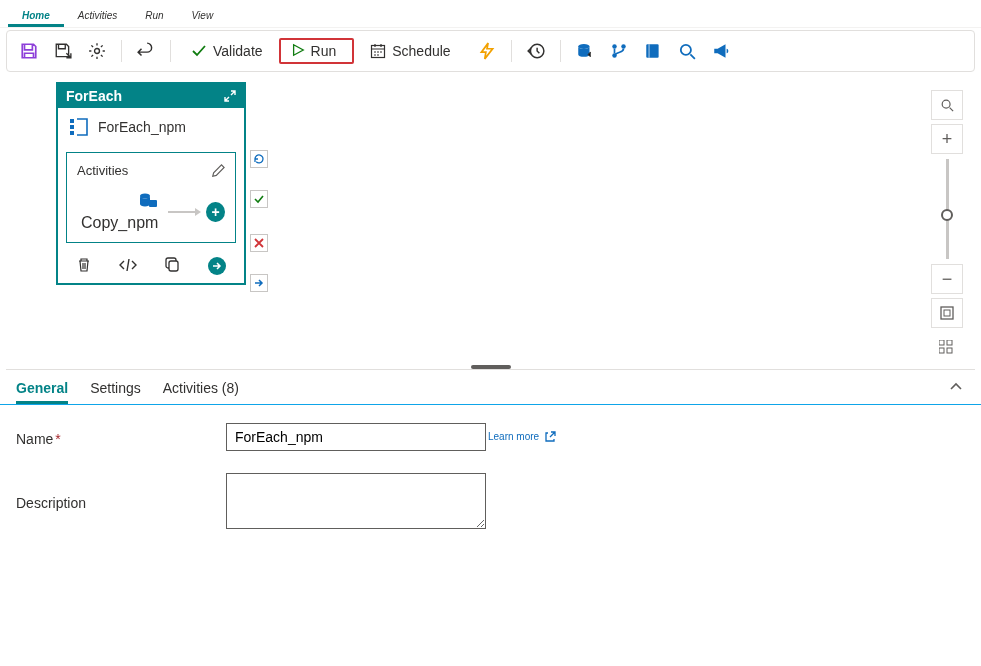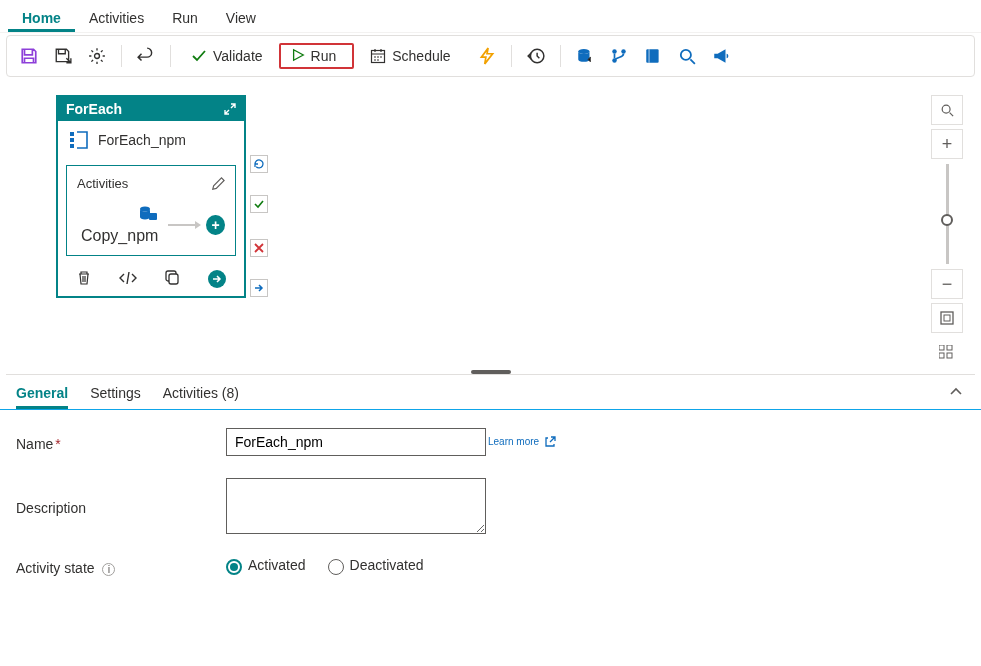--- a/index.html
+++ b/index.html
@@ -14,22 +14,23 @@
     overflow: hidden;
     position: relative;
   }
   .menubar {
     display: flex;
     padding: 4px 8px 0 8px;
     border-bottom: 1px solid #f3f2f1;
   }
   .menubar div {
     padding: 6px 14px 6px 14px;
-    font-size: 14px;
+    font-size: 10px;
     cursor: pointer;
+    font-style: italic;
   }
   .menubar div.active {
     font-weight: 600;
     color: #038387;
     border-bottom: 3px solid #038387;
     padding-bottom: 3px;
   }
   .toolbar {
     display: flex;
     align-items: center;
@@ -58,21 +59,21 @@
   }
   .canvas-area {
     position: relative;
     background: #fff;
     border-bottom: 1px solid #e1dfdd;
     height: 292px;
     margin: 6px 6px 0 6px;
   }
   .activity-card {
     position: absolute;
-    left: 50px; top: 12px;
+    left: 50px; top: 4px;
     width: 190px;
     border: 2px solid #038387;
     background: #fff;
   }
   .card-header {
     background: #038387;
     color: #fff;
     font-weight: 600;
     padding: 4px 8px;
     display: flex; justify-content: space-between; align-items: center;
@@ -391,27 +392,13 @@
       <span>Learn more</span>
       <svg width="12" height="12" viewBox="0 0 12 12" style="vertical-align:middle;margin-left:2px;">
           <path fill="none" stroke="#0f6cbd" stroke-width="1.3" d="M4 2H2v8h8V8M7 1h4v4M11 1L6 6"></path>
         </svg>
     </span>
   </div>
   <div class="form-row">
     <div class="form-label">Description</div>
     <textarea class="text-input" style=""></textarea>
   </div>
-  <div class="form-row">
-    <div class="form-label">
-      <span>Activity state</span>
-      <span class="info-icon">i</span>
-    </div>
-    <div class="radio-group">
-      <label>
-        <span class="radio checked"></span><span>Activated</span>
-      </label>
-      <label>
-        <span class="radio"></span><span>Deactivated</span>
-      </label>
-    </div>
-  </div>
 </div>
 
 </body></html>

